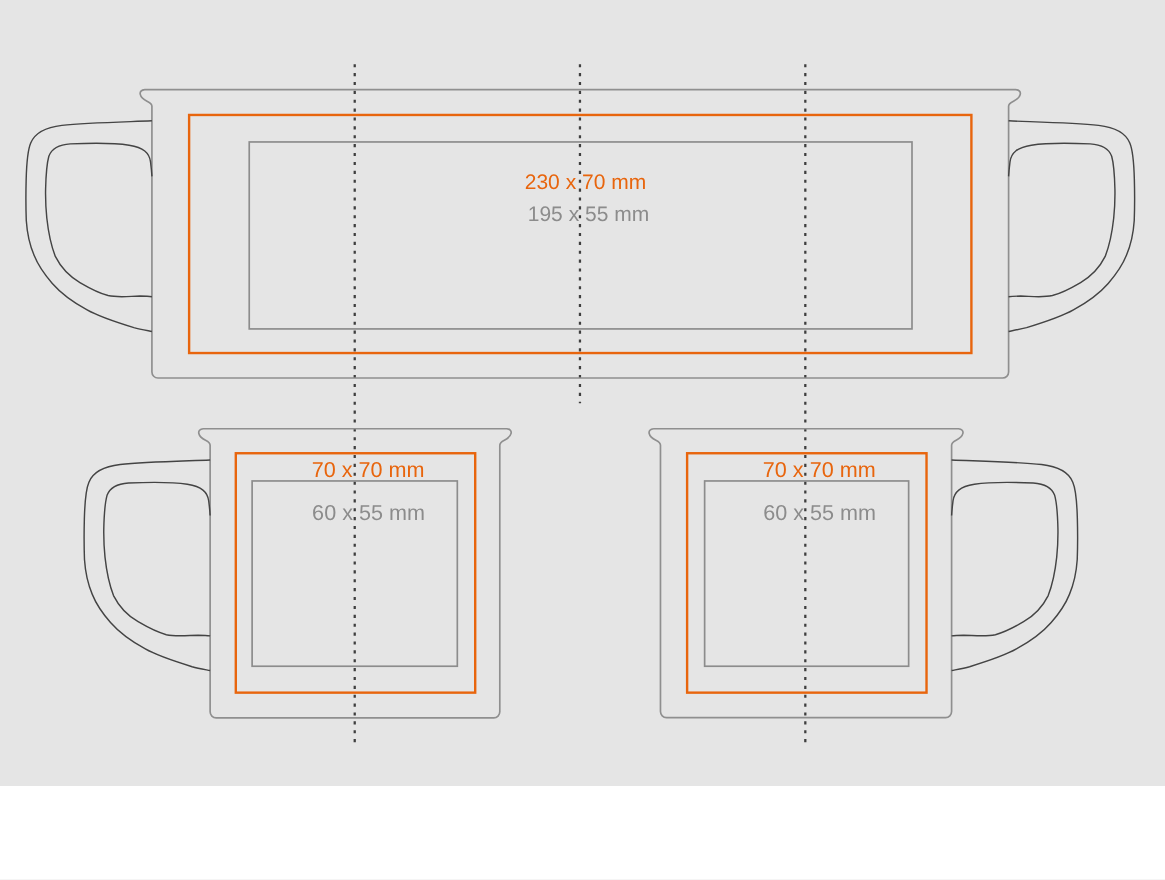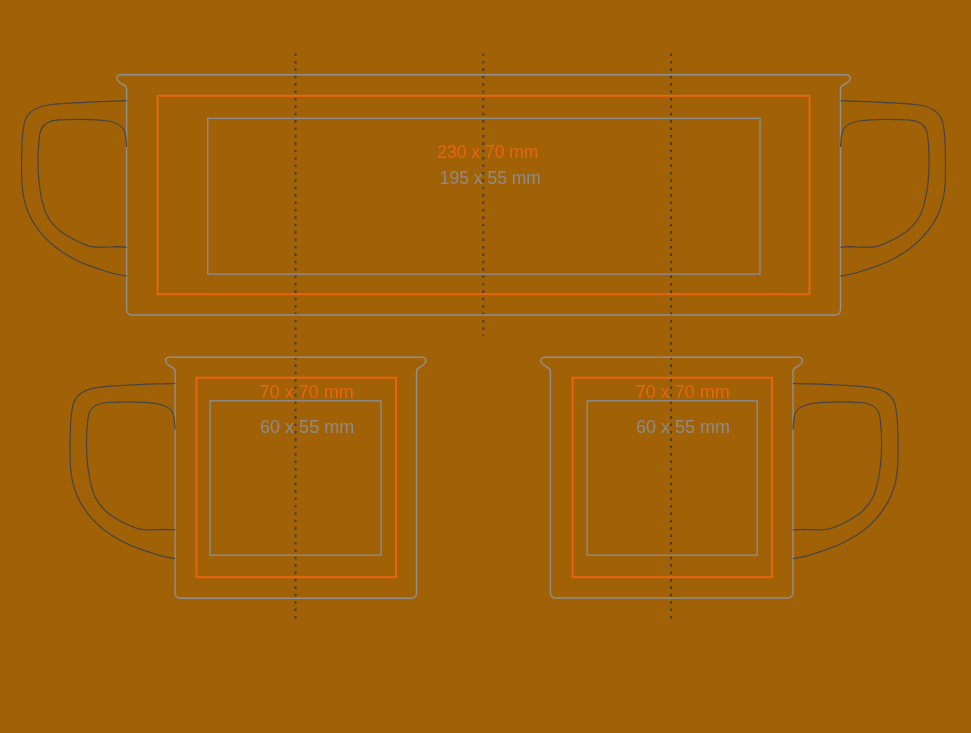--- a/index.html
+++ b/index.html
@@ -1,16 +1,16 @@
 <!DOCTYPE html>
 <html><head>
 <meta charset="utf-8">
 <style>
   html,body{margin:0;padding:0;background:#ffffff;}
-  .wrap{width:971px;height:733px;position:relative;overflow:hidden;background:#a16207;}
+  .wrap{width:971px;height:655px;position:relative;overflow:hidden;background:#e5e5e5;}
   text{font-family:"Liberation Sans", sans-serif;}
   svg{filter: grayscale(0.001);}
 </style>
 </head>
 <body>
 <div class="wrap">
 <svg width="971" height="733" viewBox="0 0 971 733" xmlns="http://www.w3.org/2000/svg" xmlns:xlink="http://www.w3.org/1999/xlink">
   <defs>
 
     <g id="handleL">

